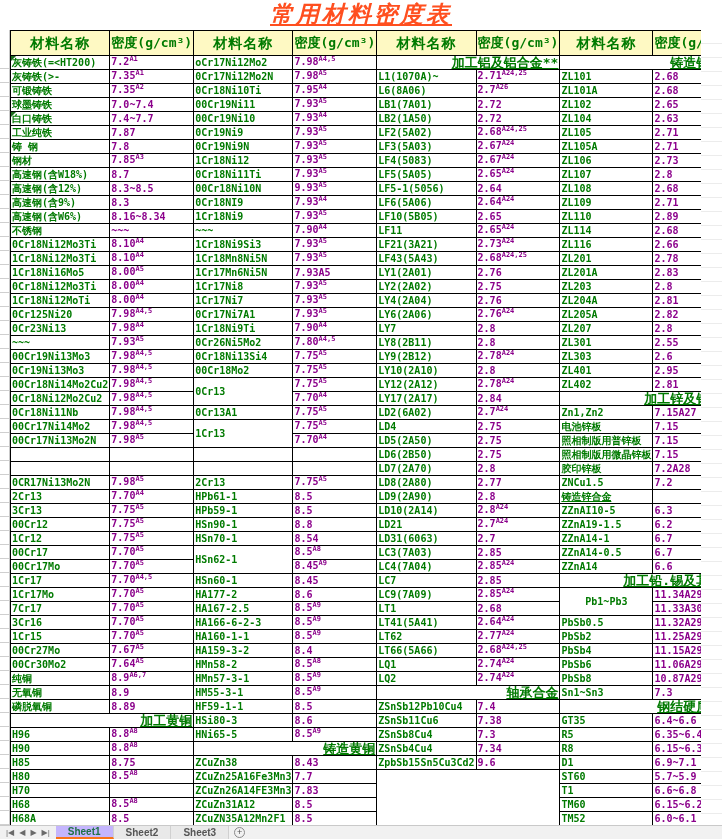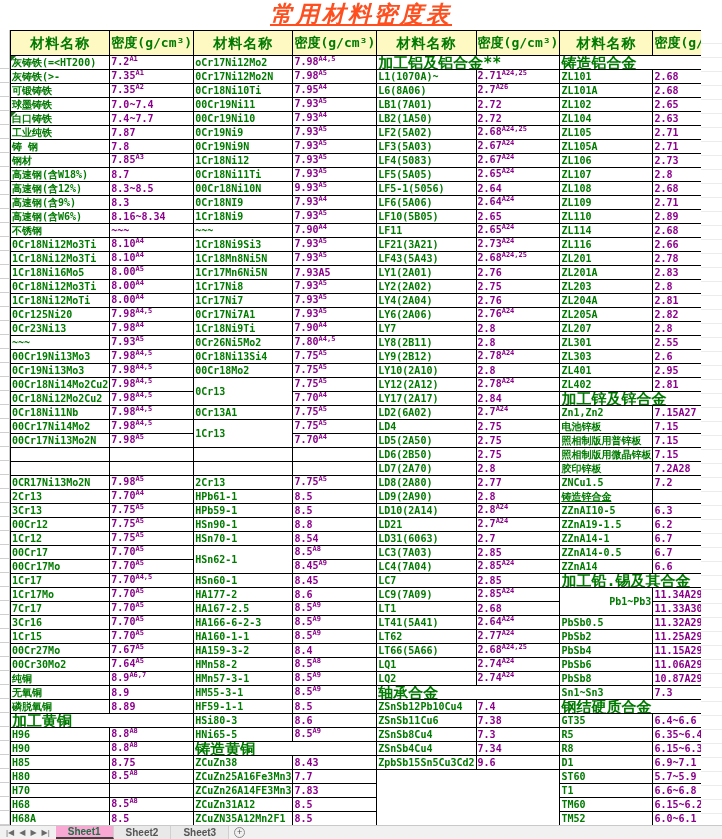--- a/index.html
+++ b/index.html
@@ -21,38 +21,38 @@
   table.grp{border-collapse:collapse;table-layout:fixed}
   table.grp+table.grp{margin-left:-1px}
   .grp td,.grp th{border:1px solid #000;overflow:hidden;white-space:nowrap;height:14px;
     padding:0 1px;font-family:"DejaVu Sans Mono","Liberation Mono",monospace;
     font-weight:bold;font-size:10px;line-height:12px;vertical-align:middle}
   .grp tr.h th{height:25px;color:#007a00;text-align:center;background:#fef9c3}
   .grp th.mn{font-size:14px;letter-spacing:1px}
   .grp th.dn{font-size:13px}
   .grp td.n{color:#007a00;text-align:left}
   .grp td.d{color:#8b008b;text-align:left}
-  .grp td.sec{color:#007a00;text-align:left;text-decoration:underline;font-size:15px}
+  .grp td.sec{color:#007a00;text-align:right;text-decoration:underline;font-size:13px}
   .grp td.u{text-decoration:underline}
-  .grp td.c{text-align:right}
+  .grp td.c{text-align:center}
   .grp sup{font-size:7px;line-height:1}
 
   .filler{position:absolute;right:0;top:30px;width:21px;height:795px;
     background:repeating-linear-gradient(to bottom,#fff 0,#fff 13px,#ececec 13px,#ececec 14px)}
 
   .marker{position:absolute;width:0;height:0;border-top:5px solid #1d6b1d;
     border-right:5px solid transparent}
 
   .tabbar{position:absolute;left:0;top:825px;width:722px;height:14px;background:#f1f1f1;
     border-top:1px solid #c9c9c9;display:flex;align-items:stretch;font-size:10px;line-height:13px}
   .nav{display:flex;align-items:center;gap:5px;padding:0 6px;color:#6a6a6a}
   .nav span{cursor:default;font-size:8px}
   .tab{padding:0 12px;display:flex;align-items:center;border-right:1px solid #d0d0d0;
     color:#555;background:#e9e9e9;font-weight:bold}
-  .tab.active{background:#f9a8d4;color:#1e7145;border-bottom:2px solid #404040}
+  .tab.active{background:#c4b5fd;color:#1e7145;border-bottom:2px solid #f97316}
   .addbtn{width:11px;height:11px;border-radius:50%;border:1px solid #8a8a8a;color:#555;
     display:flex;align-items:center;justify-content:center;margin:1px 5px;font-size:9px;line-height:9px}
 </style>
 </head>
 <body>
 
 <div id="sheet">
   <div class="title">常用材料密度表</div>
   <div class="colA"></div>
   <div class="tablewrap">

